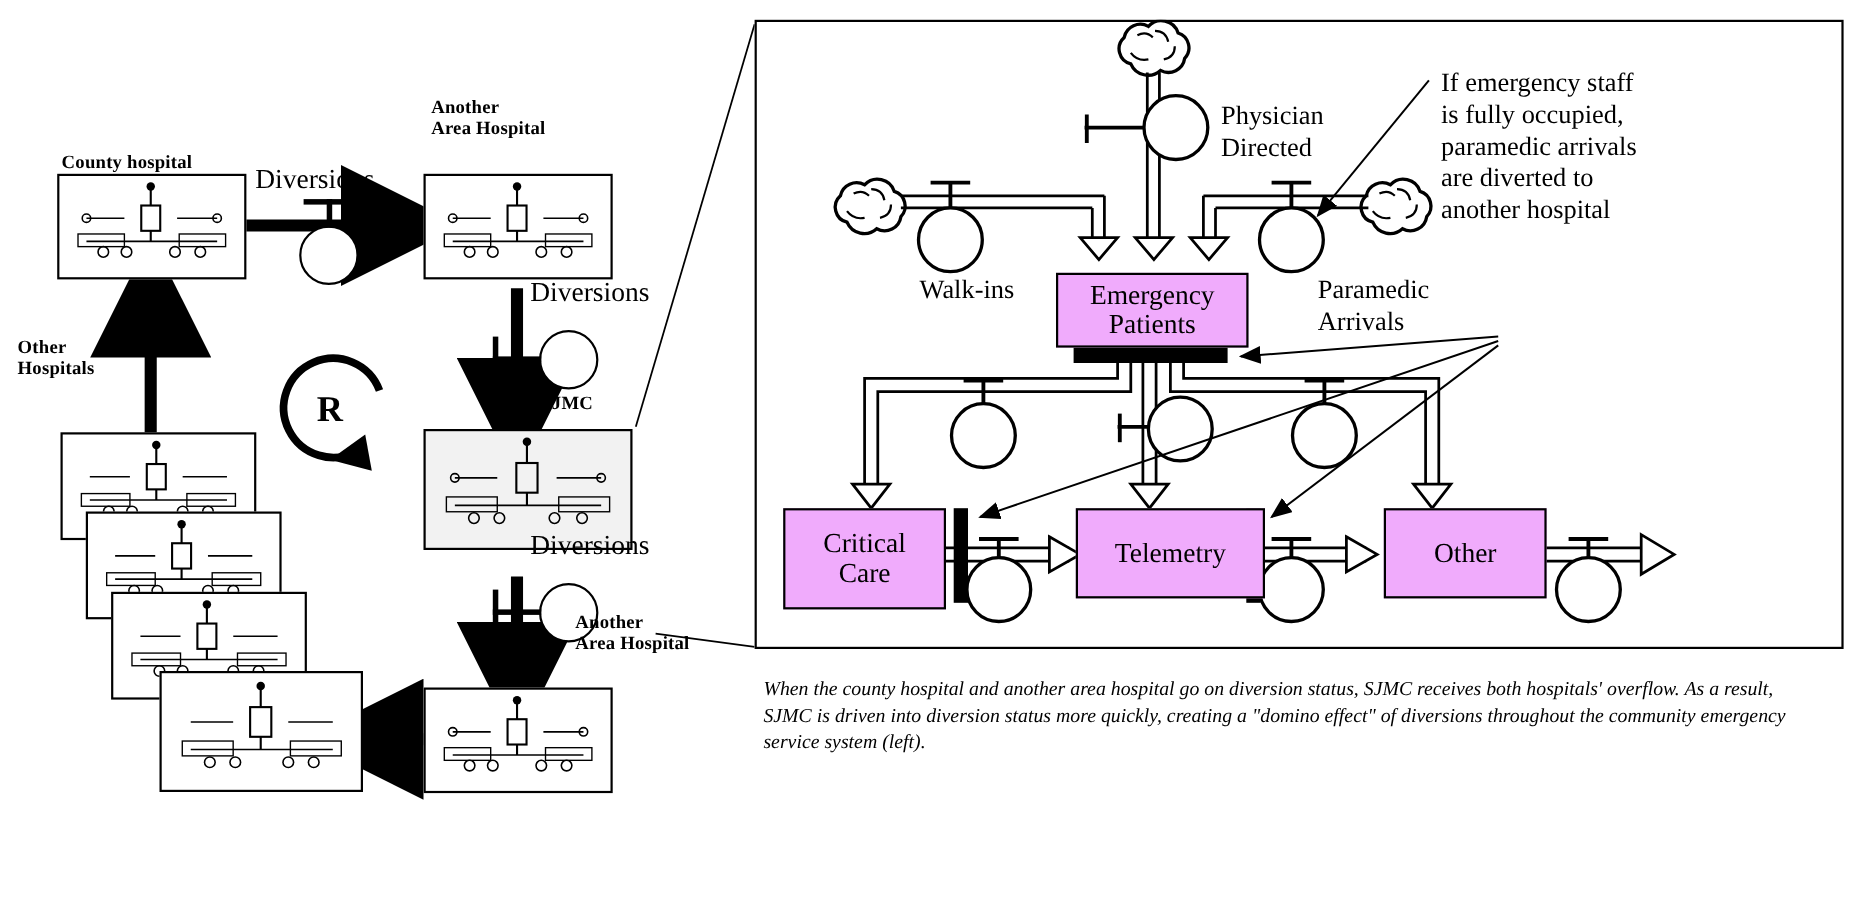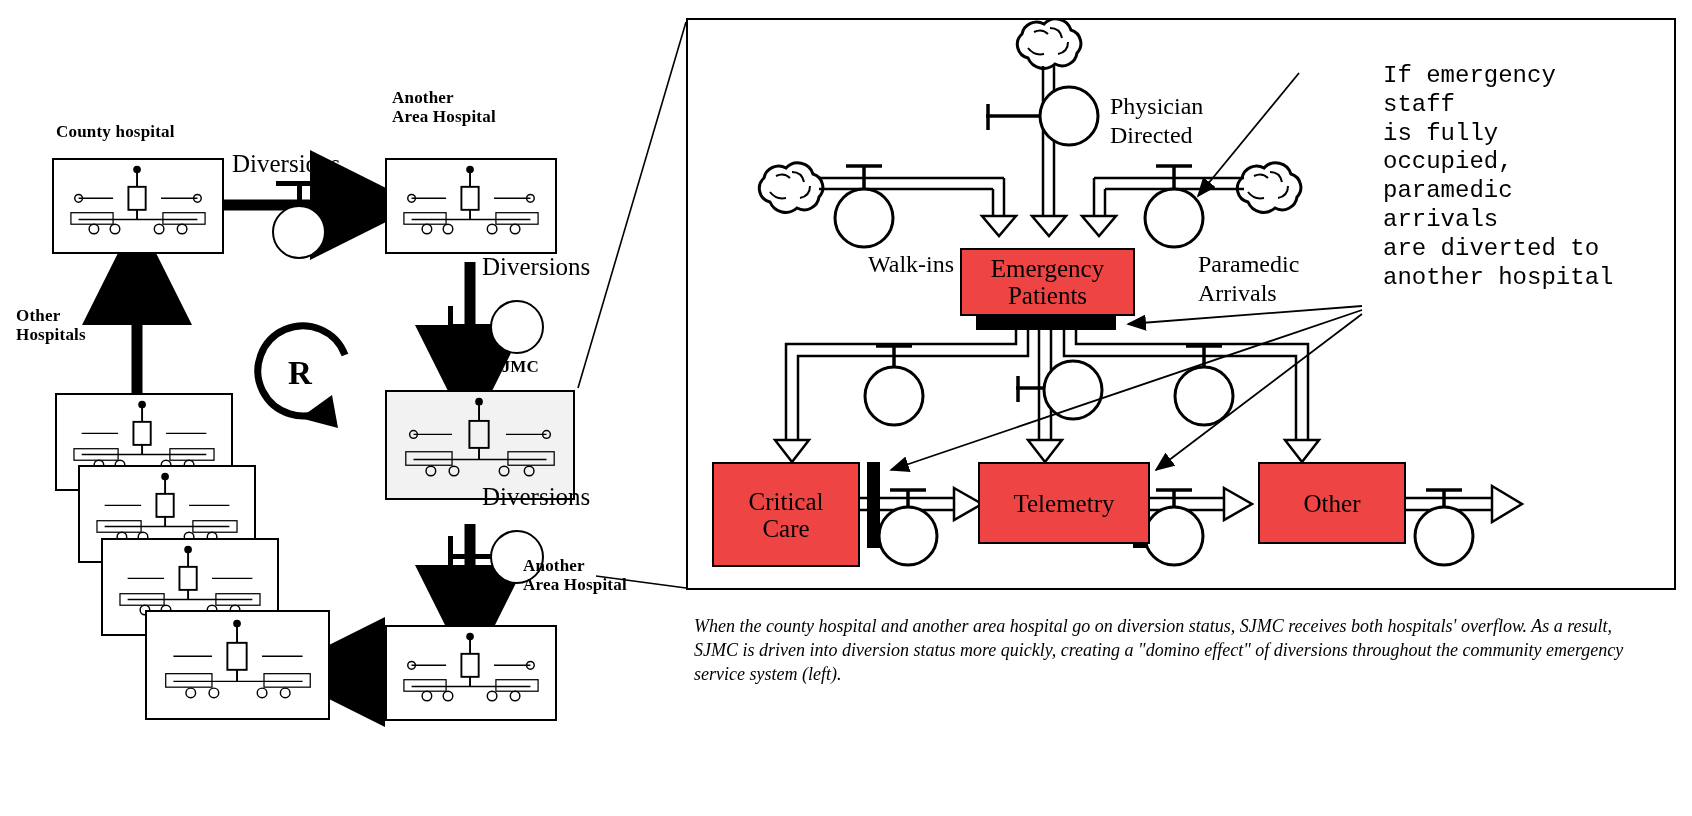--- a/index.html
+++ b/index.html
@@ -62,21 +62,21 @@
   
   .panel {
     position: absolute;
     border: 2px solid #000;
     background: #fff;
     box-sizing: border-box;
   }
   .stock {
     position: absolute;
     border: 2px solid #000;
-    background: #ef4444;
+    background: #f0abfc;
     box-sizing: border-box;
     display: flex;
     align-items: center;
     justify-content: center;
     text-align: center;
     font-size: 25px;
     line-height: 1.08;
     white-space: pre-line;
   }
   .note {
@@ -284,21 +284,21 @@
   <div class="valve-stem" style="left:297px;top:181px;width:5px;height:26px;"></div>
 
   <div class="valve-circle" style="left:490px;top:300px;width:54px;height:54px;"></div>
   <div class="valve-stem" style="left:448px;top:324px;width:44px;height:5px;"></div>
   <div class="valve-stem" style="left:448px;top:306px;width:5px;height:41px;"></div>
 
   <div class="valve-circle" style="left:490px;top:530px;width:54px;height:54px;"></div>
   <div class="valve-stem" style="left:448px;top:554px;width:44px;height:5px;"></div>
   <div class="valve-stem" style="left:448px;top:536px;width:5px;height:41px;"></div>
 
-  <div class="lbl-bold abs" style="left:56px;top:122px;">County hospital</div>
+  <div class="lbl-bold abs" style="left:56px;top:138px;">County hospital</div>
   <div class="lbl-bold abs" style="left:392px;top:88px;">Another
 Area Hospital</div>
   <div class="lbl-bold abs" style="left:16px;top:306px;">Other
 Hospitals</div>
   <div class="lbl-bold abs" style="left:492px;top:357px;">SJMC</div>
   <div class="lbl-bold abs" style="left:523px;top:556px;">Another
 Area Hospital</div>
   <div class="rlabel" style="left:288px;top:355px;">R</div>
 
   <div class="lbl-plain abs" style="left:232px;top:150px;">Diversions</div>
@@ -425,32 +425,32 @@
     </g>
 
     <line x1="613" y1="55" x2="512" y2="178" stroke="#000" stroke-width="1.8" marker-end="url(#thinArrow)"></line>
     <line x1="676" y1="288" x2="442" y2="306" stroke="#000" stroke-width="1.8" marker-end="url(#thinArrow)"></line>
     <line x1="676" y1="292" x2="205" y2="452" stroke="#000" stroke-width="1.8" marker-end="url(#thinArrow)"></line>
     <line x1="676" y1="296" x2="470" y2="452" stroke="#000" stroke-width="1.8" marker-end="url(#thinArrow)"></line>
   </svg>
 
   <div class="stock" style="left:960px;top:248px;width:175px;height:68px;">Emergency
 Patients</div>
-  <div class="stock" style="left:712px;top:462px;width:148px;height:105px;">Critical
+  <div class="stock" style="left:712px;top:462px;width:148px;height:92px;">Critical
 Care</div>
   <div class="stock" style="left:978px;top:462px;width:172px;height:82px;">Telemetry</div>
   <div class="stock" style="left:1258px;top:462px;width:148px;height:82px;">Other</div>
 
-  <div class="note" style="left:868px;top:250px;">Walk-ins</div>
+  <div class="note" style="left:836px;top:250px;">Walk-ins</div>
   <div class="note" style="left:1110px;top:92px;">Physician
 Directed</div>
   <div class="note" style="left:1158px;top:250px;margin-left:40px;">Paramedic
 Arrivals</div>
 
-  <div class="note" style="left:1383px;top:62px;width:250px;font-family:Liberation Mono, monospace;">If emergency staff
+  <div class="note" style="left:1310px;top:62px;width:250px;">If emergency staff
 is fully occupied,
 paramedic arrivals
 are diverted to
 another hospital</div>
 
   <div class="caption" style="left:694px;top:614px;width:930px;">When the county hospital and another area hospital go on diversion status, SJMC receives both hospitals' overflow.  As a result, SJMC is driven into diversion status more quickly, creating a "domino effect" of diversions throughout the community emergency service system (left).</div>
 
 </div>
 
 </body></html>

